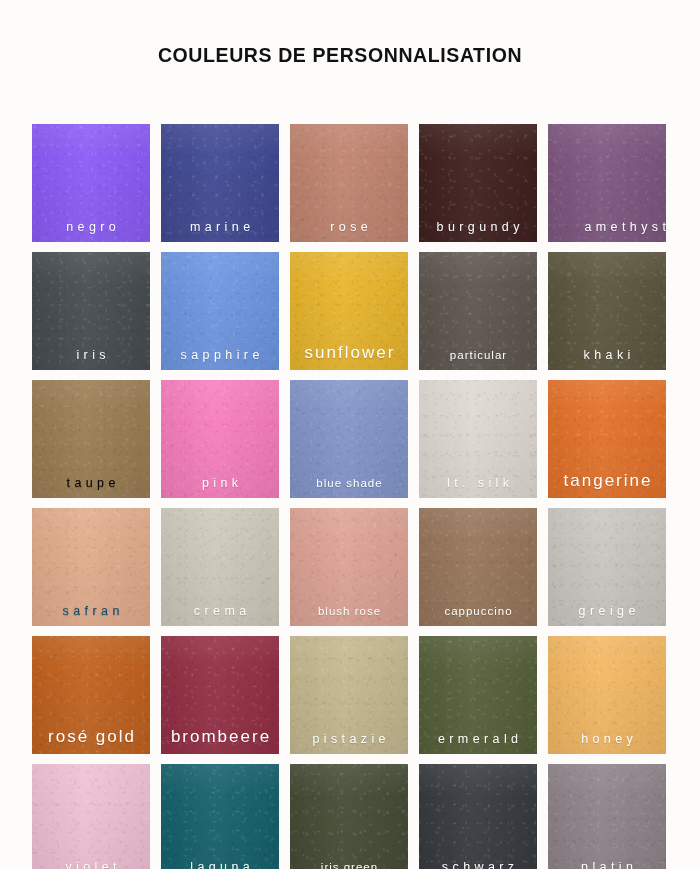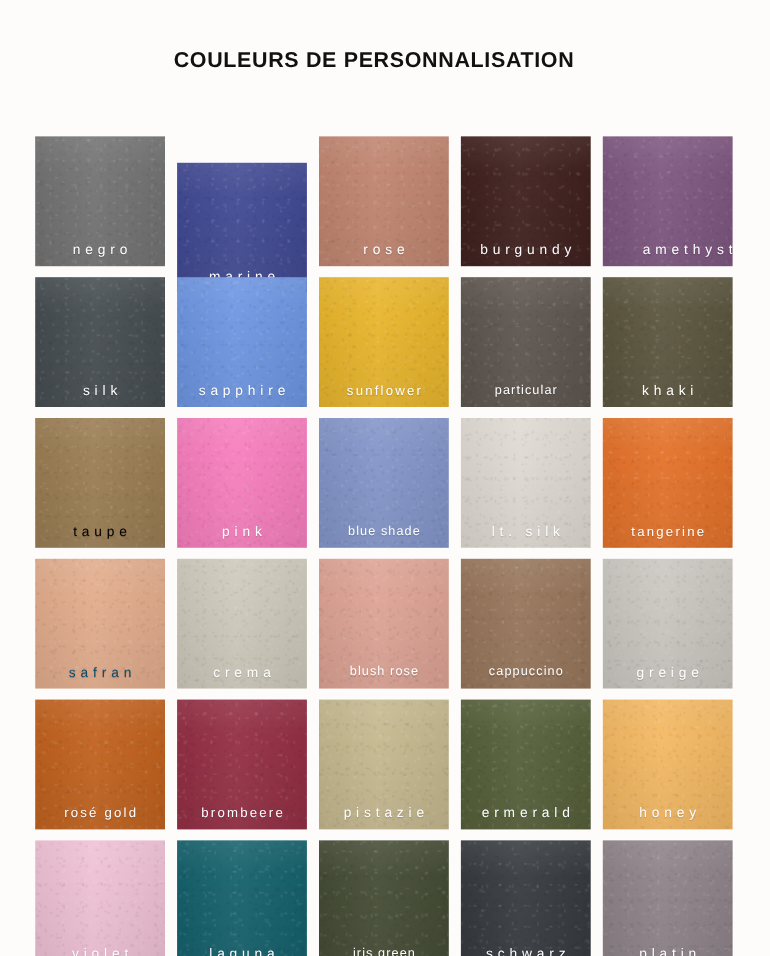--- a/index.html
+++ b/index.html
@@ -113,40 +113,40 @@
     font-weight: 400;
     letter-spacing: 4.4px;
     text-indent: 4.4px;
     color: #ffffff;
     white-space: nowrap;
     line-height: 1;
     text-shadow: 0 1px 1px rgba(0,0,0,0.18);
   }
 
   
-  .swatch-label.tight   { font-size: 12px;   letter-spacing: 2.0px; text-indent: 2.0px; }
+  .swatch-label.tight   { font-size: 17px;   letter-spacing: 2.0px; text-indent: 2.0px; }
   .swatch-label.tighter { font-size: 11.5px; letter-spacing: 1.0px; text-indent: 1.0px; }
 </style>
 </head>
 <body>
 
 <div id="page">
 
   <div id="header">
     <h1 id="page-title">COULEURS DE PERSONNALISATION</h1>
   </div>
 
   <div id="swatch-grid">
 
-  <div class="swatch" style="background-color: #737373;">
+  <div class="swatch" style="background-color: #8b5cf6;">
         <div class="grain" style="background-position: 0px 0px, 0px 0px, 0px 0px, 0px 0px, 0px 0px, 0px 0px, 0px 0px, 0px 0px, 0px 0px, 0px 0px, 0px 0px, 0px 0px, 0px 0px, 0px 0px;"></div>
         <div class="sheen"></div>
         <span class="swatch-label" style="color: rgb(255, 255, 255);">negro</span>
       </div>
-      <div class="swatch" style="background-color: rgb(65, 74, 147); margin-top: 24px;">
+      <div class="swatch" style="background-color: rgb(65, 74, 147);">
         <div class="grain" style="background-position: 7px 11px, 13px 5px, 17px 3px, 9px 19px, 4px 8px, 6px 14px, 12px 2px, 15px 10px, 3px 16px, 18px 7px, 5px 13px, 11px 6px, 8px 17px, 14px 4px;"></div>
         <div class="sheen"></div>
         <span class="swatch-label" style="color: rgb(255, 255, 255);">marine</span>
       </div>
       <div class="swatch" style="background-color: rgb(192, 133, 112);">
         <div class="grain" style="background-position: 14px 22px, 3px 10px, 15px 6px, 18px 17px, 8px 16px, 12px 9px, 3px 4px, 7px 20px, 6px 7px, 17px 14px, 10px 5px, 22px 12px, 16px 15px, 5px 8px;"></div>
         <div class="sheen"></div>
         <span class="swatch-label" style="color: rgb(255, 255, 255);">rose</span>
       </div>
       <div class="swatch" style="background-color: rgb(64, 33, 31);">
@@ -155,21 +155,21 @@
         <span class="swatch-label" style="color: rgb(255, 255, 255);">burgundy</span>
       </div>
       <div class="swatch" style="background-color: rgb(126, 87, 128);">
         <div class="grain" style="background-position: 28px 15px, 6px 20px, 11px 12px, 7px 13px, 16px 9px, 24px 18px, 6px 8px, 14px 13px, 12px 14px, 15px 5px, 20px 10px, 19px 24px, 1px 11px, 10px 16px;"></div>
         <div class="sheen"></div>
         <span class="swatch-label" style="color: rgb(255, 255, 255); margin-left: 32px;">amethyst</span>
       </div>
       <div class="swatch" style="background-color: rgb(70, 77, 81);">
         <div class="grain" style="background-position: 4px 26px, 19px 25px, 9px 15px, 16px 11px, 20px 17px, 3px 13px, 18px 10px, 6px 23px, 15px 5px, 14px 12px, 25px 2px, 5px 1px, 9px 9px, 1px 20px;"></div>
         <div class="sheen"></div>
-        <span class="swatch-label" style="color: rgb(255, 255, 255);">silk</span>
+        <span class="swatch-label" style="color: rgb(255, 255, 255);">iris</span>
       </div>
       <div class="swatch" style="background-color: rgb(110, 150, 226);">
         <div class="grain" style="background-position: 11px 8px, 9px 3px, 7px 18px, 25px 9px, 24px 2px, 9px 8px, 9px 12px, 21px 6px, 18px 21px, 13px 19px, 3px 15px, 16px 7px, 17px 7px, 15px 24px;"></div>
         <div class="sheen"></div>
         <span class="swatch-label" style="color: rgb(255, 255, 255);">sapphire</span>
       </div>
       <div class="swatch" style="background-color: rgb(232, 181, 44);">
         <div class="grain" style="background-position: 18px 19px, 22px 8px, 5px 21px, 5px 7px, 3px 10px, 15px 3px, 0px 14px, 13px 16px, 21px 12px, 12px 3px, 8px 7px, 2px 13px, 25px 5px, 6px 1px;"></div>
         <div class="sheen"></div>
         <span class="swatch-label tight" style="color: rgb(255, 255, 255);">sunflower</span>

